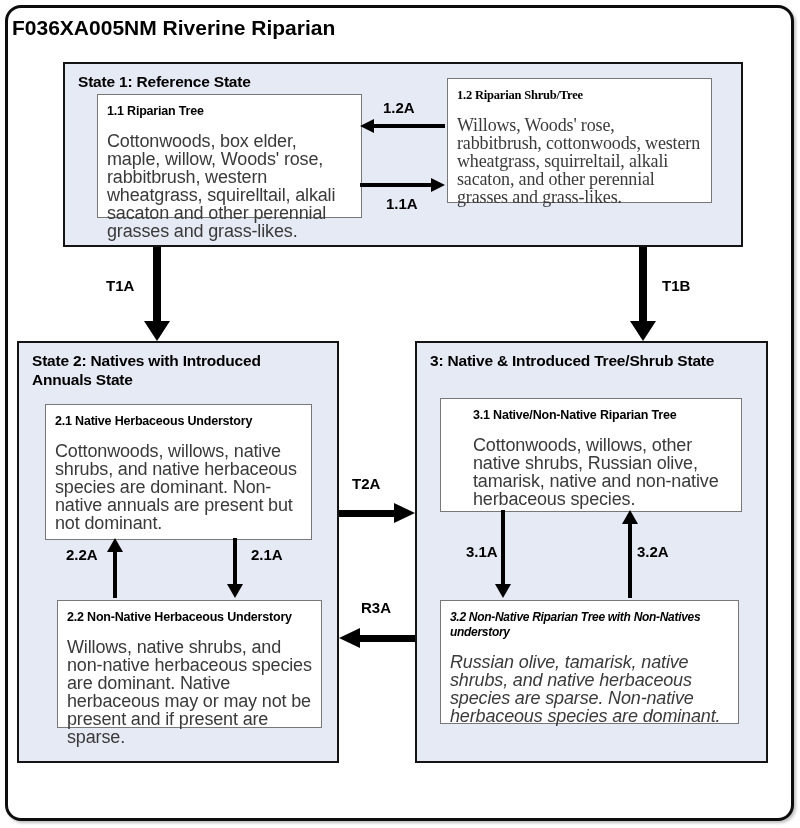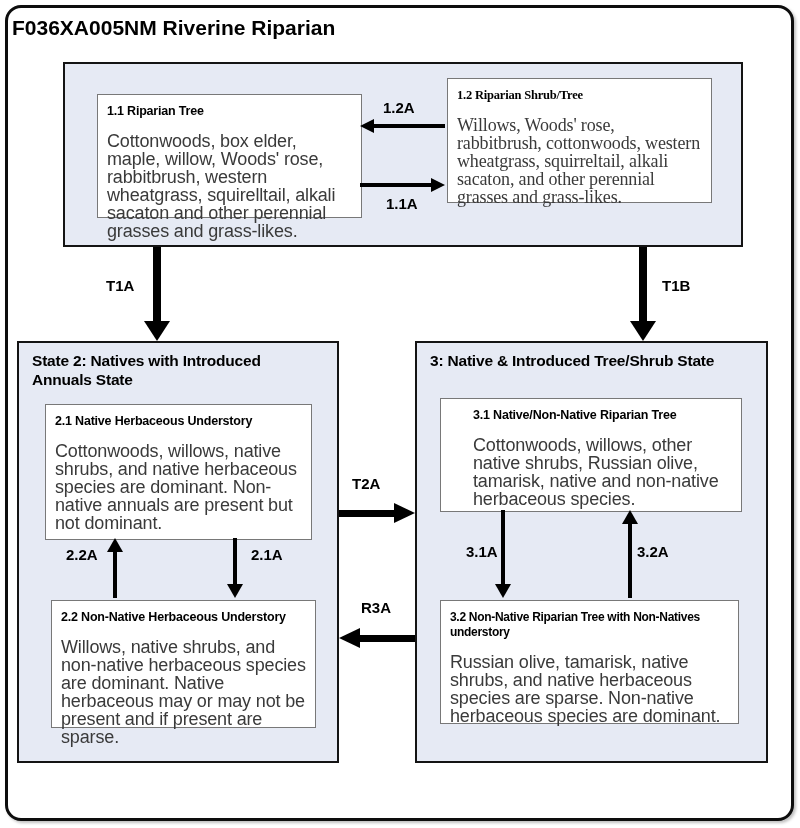--- a/index.html
+++ b/index.html
@@ -18,23 +18,23 @@
   #state3 { left:415px; top:341px; width:353px; height:422px; }
   .state-title { font-size:15.5px; font-weight:bold; color:#000; line-height:19px;
                  padding:8px 0 0 13px; letter-spacing:-0.2px; }
   #state2 .state-title { width:285px; }
   #state3 .state-title { width:345px; }
 
   .community { position:absolute; background:#ffffff; border:1.5px solid #787878; padding:9px 9px; }
   #c11 { left:32px;  top:30px; width:265px; height:124px; }
   #c12 { left:382px; top:14px; width:265px; height:125px;font-family:Liberation Serif, serif; }
   #c21 { left:26px;  top:61px;  width:267px; height:136px; }
-  #c22 { left:32px;  top:257px; width:265px; height:128px; }
+  #c22 { left:38px;  top:257px; width:265px; height:128px; }
   #c31 { left:23px;  top:55px;  width:302px; height:114px;padding-left:32px; }
-  #c32 { left:23px;  top:257px; width:299px; height:124px; }
+  #c32 { left:23px;  top:257px; width:299px; height:124px;font-style:italic; }
   .community-title { font-size:12.5px; font-weight:bold; color:#000; line-height:15px;
                      margin-bottom:13px; letter-spacing:-0.2px; }
   #c32 .community-title { font-size:12px; letter-spacing:-0.3px; }
   .community-body { font-size:18px; color:#3a3a3a; line-height:18px; letter-spacing:-0.15px; }
 
   .arrow { position:absolute; }
   .stem { position:absolute; background:#000; }
   .head { position:absolute; width:0; height:0; }
 
   
@@ -97,20 +97,21 @@
 </style>
 </head>
 <body>
 
 <div class="page">
   <div class="frame"></div>
 
   <div class="main-title">F036XA005NM Riverine Riparian</div>
 
   <div class="state" id="state1">
+    <div class="state-title">State 1: Reference State</div>
     <div class="community" id="c11">
       <div class="community-title">1.1 Riparian Tree</div>
       <div class="community-body">Cottonwoods, box elder, maple, willow, Woods' rose, rabbitbrush, western wheatgrass, squirelltail, alkali sacaton and other perennial grasses and grass-likes.</div>
     </div>
     <div class="community" id="c12">
       <div class="community-title">1.2 Riparian Shrub/Tree</div>
       <div class="community-body">Willows, Woods' rose, rabbitbrush, cottonwoods, western wheatgrass, squirreltail, alkali sacaton, and other perennial grasses and grass-likes.</div>
     </div>
   </div>
 

